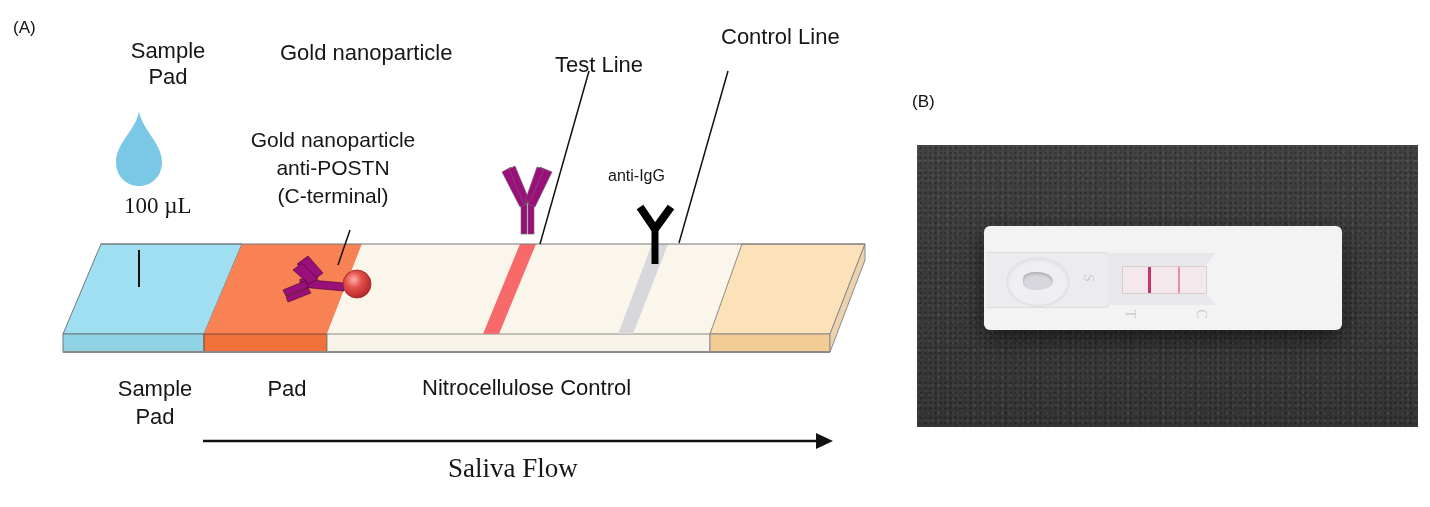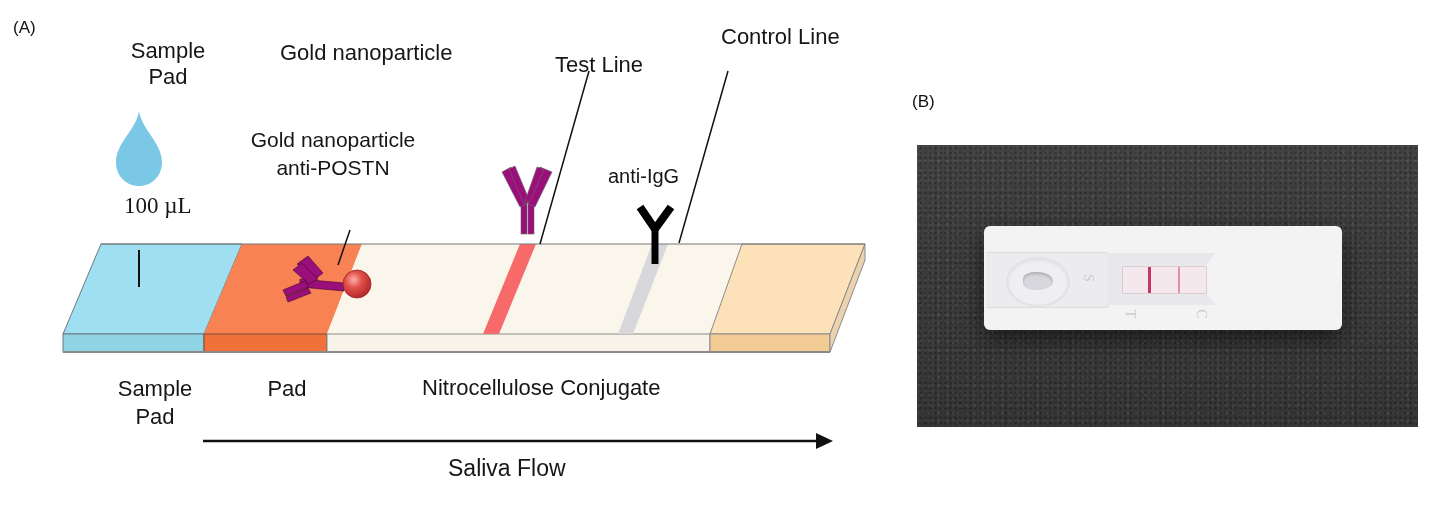--- a/index.html
+++ b/index.html
@@ -1,19 +1,19 @@
 <!DOCTYPE html>
 <html><head>
 <meta charset="utf-8">
 <style>
   html, body { margin:0; padding:0; background:#ffffff; }
   body { width:1430px; height:507px; position:relative; overflow:hidden;
          font-family:"Liberation Sans", sans-serif; color:#111; }
   .lbl { position:absolute; font-size:22px; line-height:26px; text-align:center; white-space:nowrap; color:#161616;margin-left:28px; }
-  .lbl-sm { position:absolute; font-size:20px; line-height:24px; text-align:center; white-space:nowrap; color:#161616; }
+  .lbl-sm { position:absolute; font-size:16px; line-height:24px; text-align:center; white-space:nowrap; color:#161616; }
   .panel-tag { position:absolute; font-size:17px; color:#111; }
   svg { position:absolute; left:0; top:0; }
   .photo { position:absolute; left:917px; top:145px; width:501px; height:282px; overflow:hidden;
            background:#3a3a3a; }
   .photo .noise { position:absolute; inset:0;
     background:
       radial-gradient(circle at 20% 30%, rgba(255,255,255,0.05) 0 1px, transparent 2px) 0 0/7px 7px,
       radial-gradient(circle at 70% 60%, rgba(0,0,0,0.25) 0 1px, transparent 2px) 0 0/5px 5px,
       radial-gradient(circle at 40% 80%, rgba(255,255,255,0.06) 0 1px, transparent 2px) 0 0/9px 9px,
       linear-gradient(180deg, #424242 0%, #353535 100%); }
@@ -43,39 +43,40 @@
 </div>
 <div class="lbl" style="left:252px; top:40px;">Gold nanoparticle</div>
 <div class="lbl" style="left:527px; top:52px;">Test Line</div>
 <div class="lbl" style="left:693px; top:24px;">Control Line</div>
 
 <div class="lbl" style="left:96px; top:193px; font-size:23px;font-family:Liberation Serif, serif;">100 µL</div>
 
 <div class="lbl-sm" style="left:238px; top:126px; width:190px; line-height:28px; font-size:21px;">
   <div>Gold nanoparticle</div>
   <div>anti-POSTN</div>
+  <div>(C-terminal)</div>
 </div>
 
 <div class="lbl-sm" style="left:443px; top:251px; width:140px; line-height:28px; font-size:20px;">
   <div>anti-POSTN</div>
   <div>(N-terminal)</div>
 </div>
 
 <div class="lbl-sm" style="left:608px; top:164px;">anti-IgG</div>
 
 <div class="lbl" style="left:72px; top:375px; width:110px; line-height:28px;">
   <div>Sample</div>
   <div>Pad</div>
 </div>
 <div class="lbl" style="left:194px; top:375px; width:130px; line-height:28px;">
   <div>Pad</div>
 </div>
-<div class="lbl" style="left:394px; top:375px;">Nitrocellulose Conjugate</div>
+<div class="lbl" style="left:394px; top:375px;">Nitrocellulose Control</div>
 
-<div class="lbl" style="left:420px; top:455px; font-size:23px;">Saliva Flow</div>
+<div class="lbl" style="left:420px; top:455px; font-size:27px;font-family:Liberation Serif, serif;">Saliva Flow</div>
 
 <svg width="900" height="507" viewBox="0 0 900 507">
   <defs>
     <radialGradient id="goldGrad" cx="38%" cy="35%" r="65%">
       <stop offset="0%" stop-color="#ffb0a8"></stop>
       <stop offset="45%" stop-color="#e2504b"></stop>
       <stop offset="100%" stop-color="#b52a2a"></stop>
     </radialGradient>
   </defs>
 

